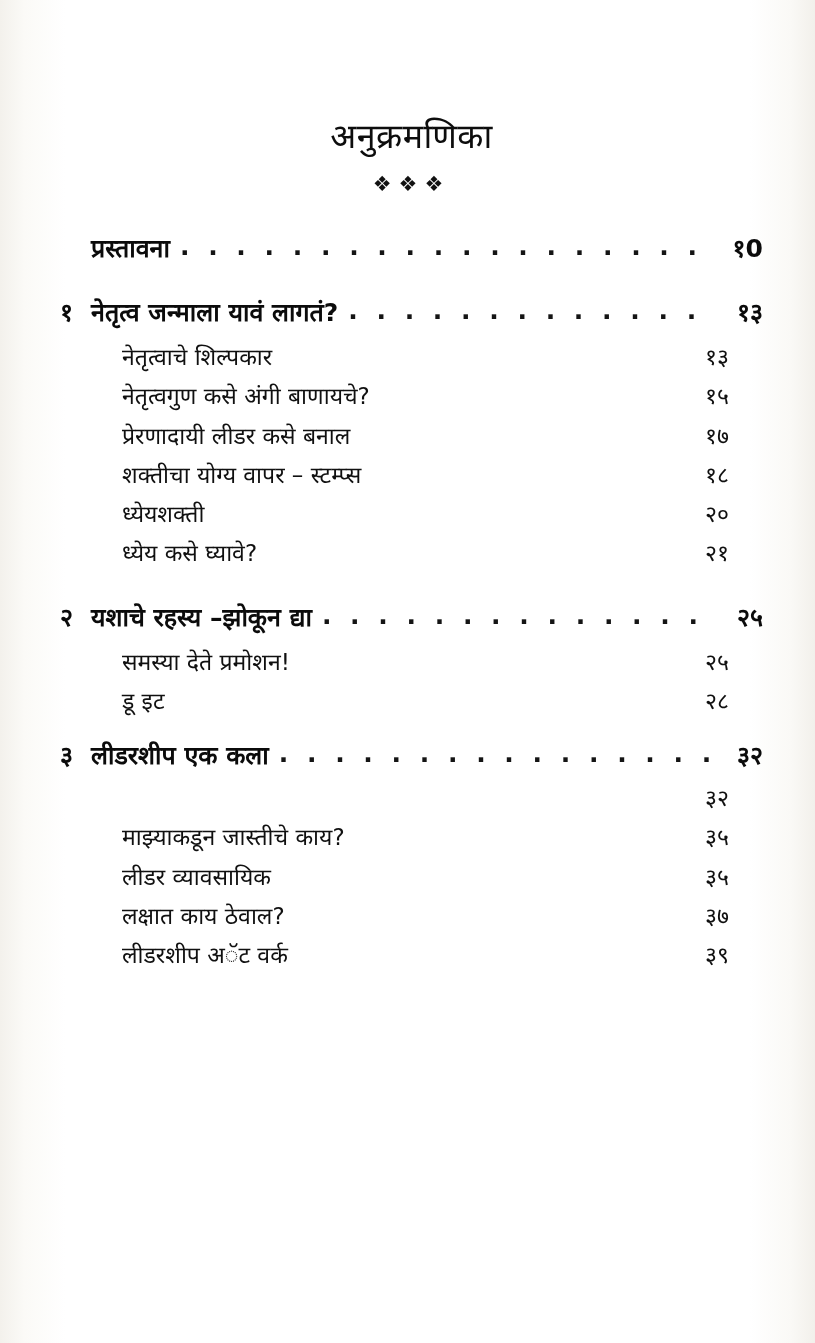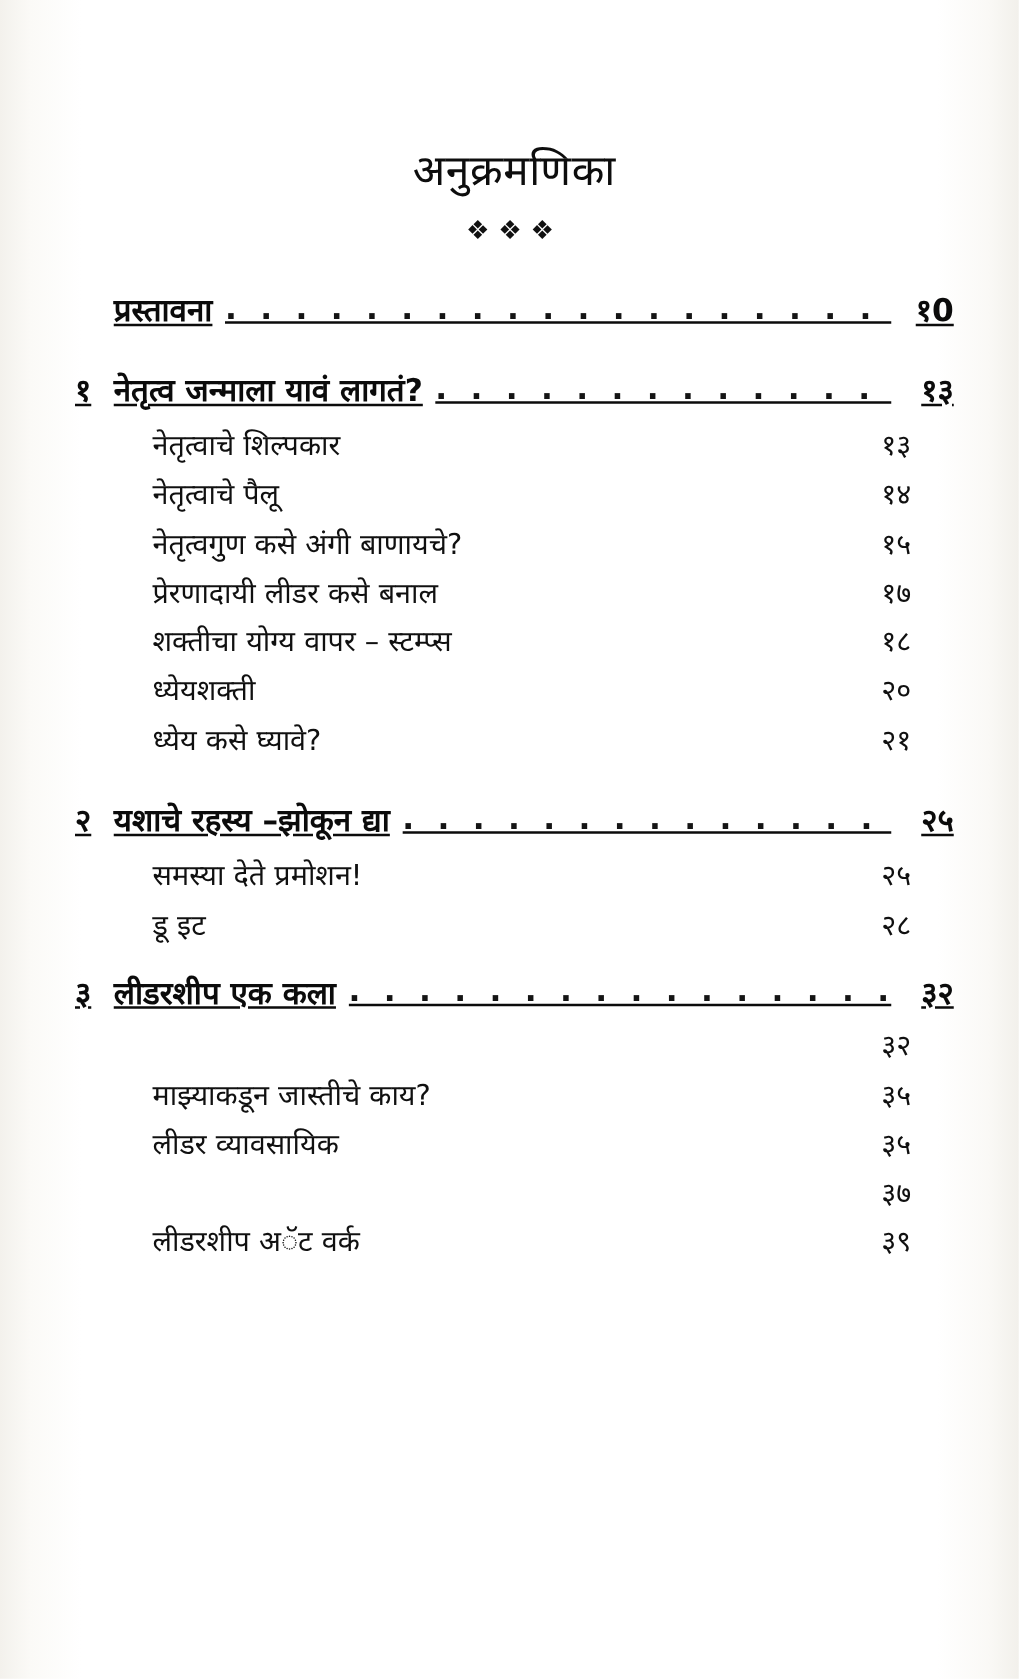--- a/index.html
+++ b/index.html
@@ -48,21 +48,20 @@
 
   
   .row-major {
     display: flex;
     align-items: flex-start;
     font-size: 25px;
     font-weight: 700;
     color: #0b0b0b;
     margin: 0 0 6px 0;
     line-height: 1.5;
-    text-decoration: underline;
   }
   .row-major .num {
     min-width: 26px;
     flex: 0 0 auto;
     padding-right: 5px;
   }
   .row-major .txt {
     flex: 0 0 auto;
     white-space: nowrap;
   }
@@ -139,25 +138,20 @@
           <span class="leader">. . . . . . . . . . . . . . . . . . . . . . . . . . . . . . . . . . . . . . . . . . . . . . . . . . . . . .</span>
           <span class="pg">१३</span>
         </div>
         <div class="sub-block">
           <div class="row-sub">
             <span class="txt">नेतृत्वाचे शिल्पकार</span>
             <span class="spacer"></span>
             <span class="pg">१३</span>
           </div>
           <div class="row-sub">
-            <span class="txt">नेतृत्वाचे पैलू</span>
-            <span class="spacer"></span>
-            <span class="pg">१४</span>
-          </div>
-          <div class="row-sub">
             <span class="txt">नेतृत्वगुण कसे अंगी बाणायचे?</span>
             <span class="spacer"></span>
             <span class="pg">१५</span>
           </div>
           <div class="row-sub">
             <span class="txt">प्रेरणादायी लीडर कसे बनाल</span>
             <span class="spacer"></span>
             <span class="pg">१७</span>
           </div>
           <div class="row-sub">
@@ -215,20 +209,21 @@
             <span class="txt">माझ्याकडून जास्तीचे काय?</span>
             <span class="spacer"></span>
             <span class="pg">३५</span>
           </div>
           <div class="row-sub">
             <span class="txt">लीडर व्यावसायिक</span>
             <span class="spacer"></span>
             <span class="pg">३५</span>
           </div>
           <div class="row-sub">
+            <span class="txt">लक्षात काय ठेवाल?</span>
             <span class="spacer"></span>
             <span class="pg">३७</span>
           </div>
           <div class="row-sub">
             <span class="txt">लीडरशीप अॅट वर्क</span>
             <span class="spacer"></span>
             <span class="pg">३९</span>
           </div>
         </div>
       </div>

